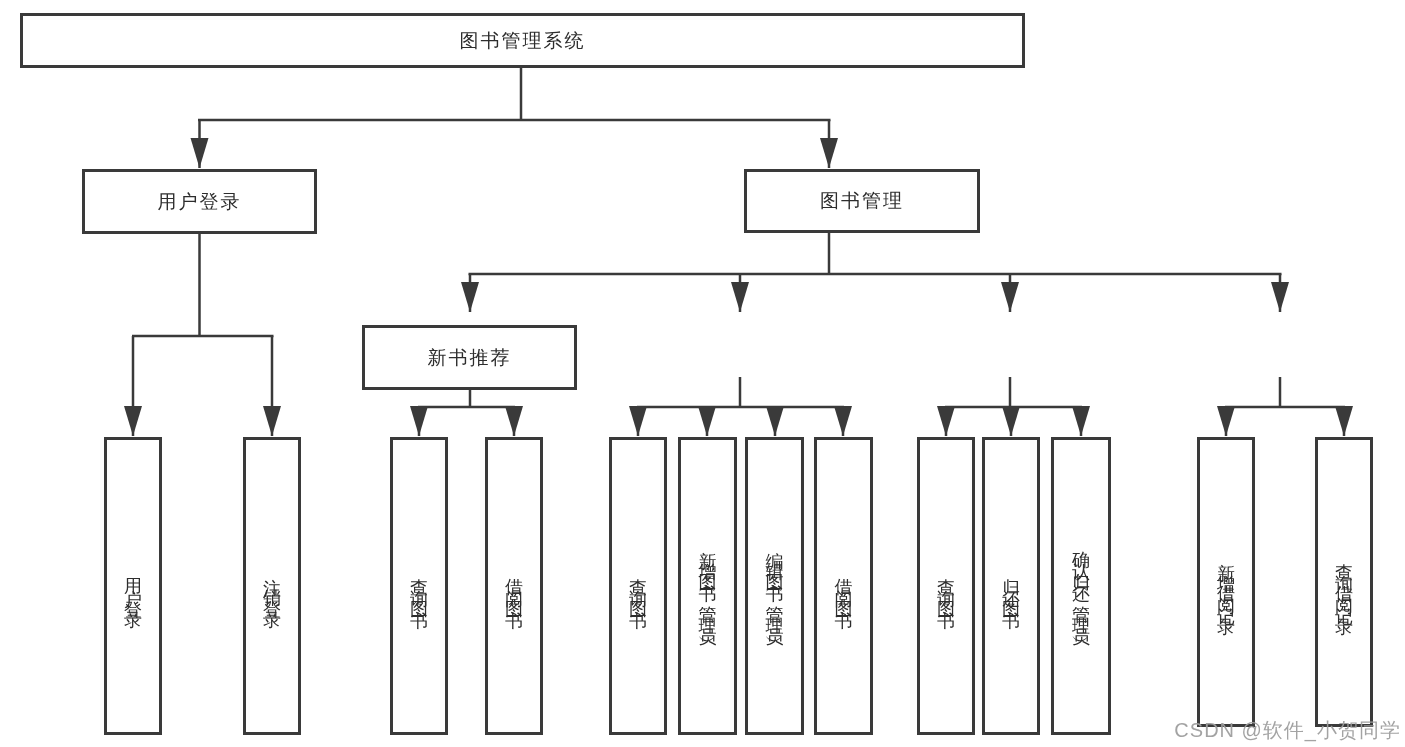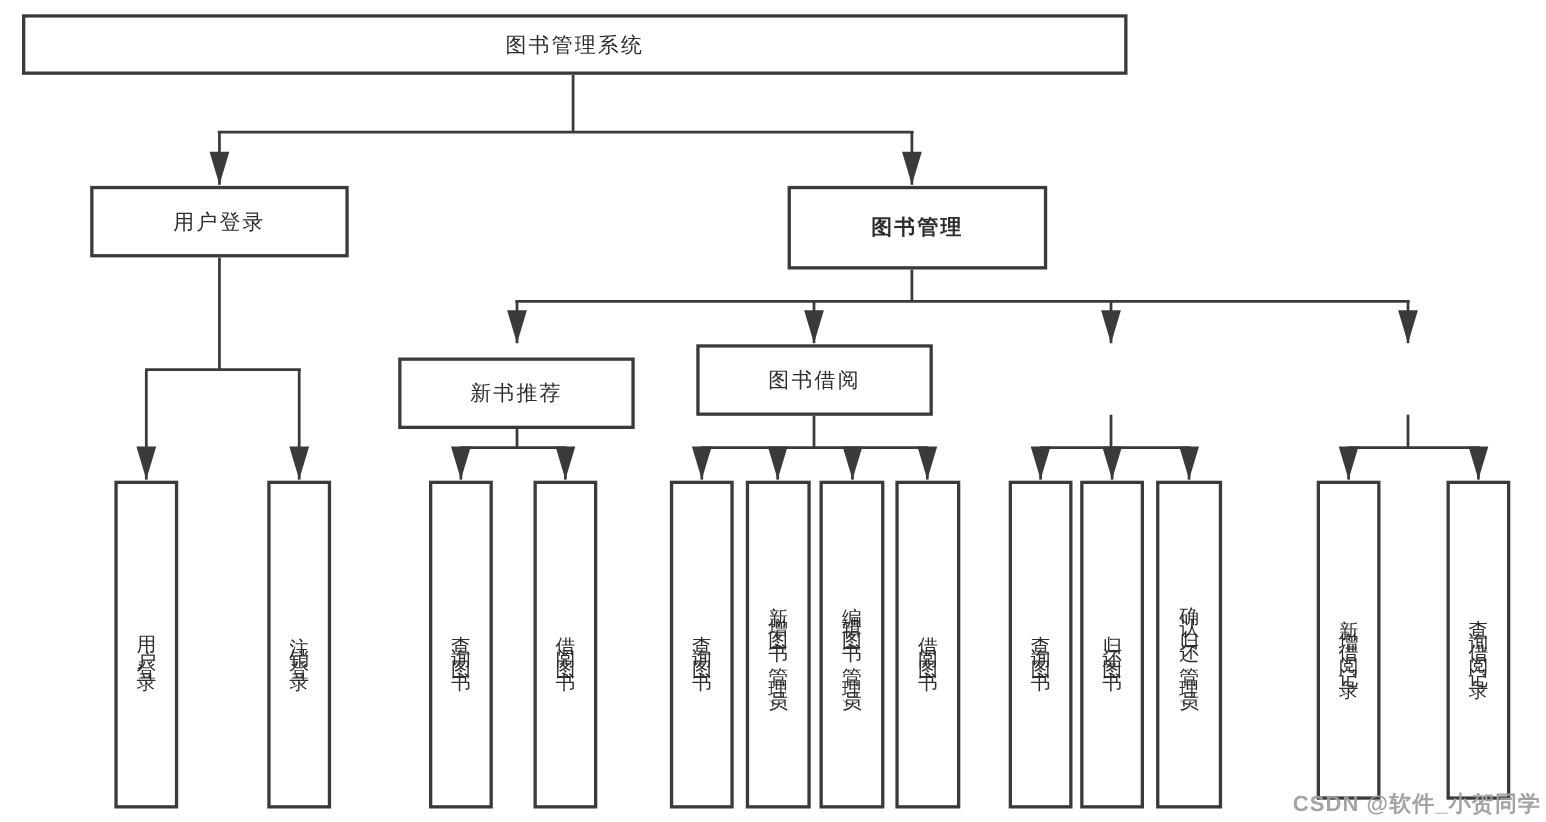--- a/index.html
+++ b/index.html
@@ -37,21 +37,20 @@
   }
   #watermark{
     position:absolute;
     right:4px;
     bottom:3px;
     font-size:20px;
     color:rgba(158,158,158,0.95);
     letter-spacing:1px;
     z-index:5;
     white-space:nowrap;
-    font-weight:bold;
   }
 </style>
 </head>
 <body>
 
 <div id="canvas">
 
   <svg id="wires" width="1405" height="747" viewBox="0 0 1405 747">
     <defs>
       <marker id="ah" markerUnits="userSpaceOnUse" markerWidth="34" markerHeight="20" viewBox="0 0 34 20" refX="32" refY="10" orient="auto">
@@ -105,29 +104,26 @@
     </g>
   </svg>
 
   <div class="box" style="left:20px;top:13px;width:1005px;height:55px;">
     <span class="hlabel">图书管理系统</span>
   </div>
 
   <div class="box" style="left:82px;top:169px;width:235px;height:65px;">
     <span class="hlabel">用户登录</span>
   </div>
-  <div class="box" style="left:716px;top:169px;width:236px;height:76px;font-weight:bold;">
+  <div class="box" style="left:744px;top:169px;width:236px;height:64px;">
     <span class="hlabel">图书管理</span>
   </div>
 
   <div class="box" style="left:362px;top:313px;width:215px;height:65px;margin-top:12px;">
     <span class="hlabel">新书推荐</span>
-  </div>
-  <div class="box" style="left:633px;top:313px;width:215px;height:65px;">
-    <span class="hlabel">图书借阅</span>
   </div>
 
   <div class="box" style="left:104px;top:437px;width:58px;height:298px;">
     <span class="vtext">用户登录</span>
   </div>
   <div class="box" style="left:243px;top:437px;width:58px;height:298px;">
     <span class="vtext">注销登录</span>
   </div>
 
   <div class="box" style="left:390px;top:437px;width:58px;height:298px;">

